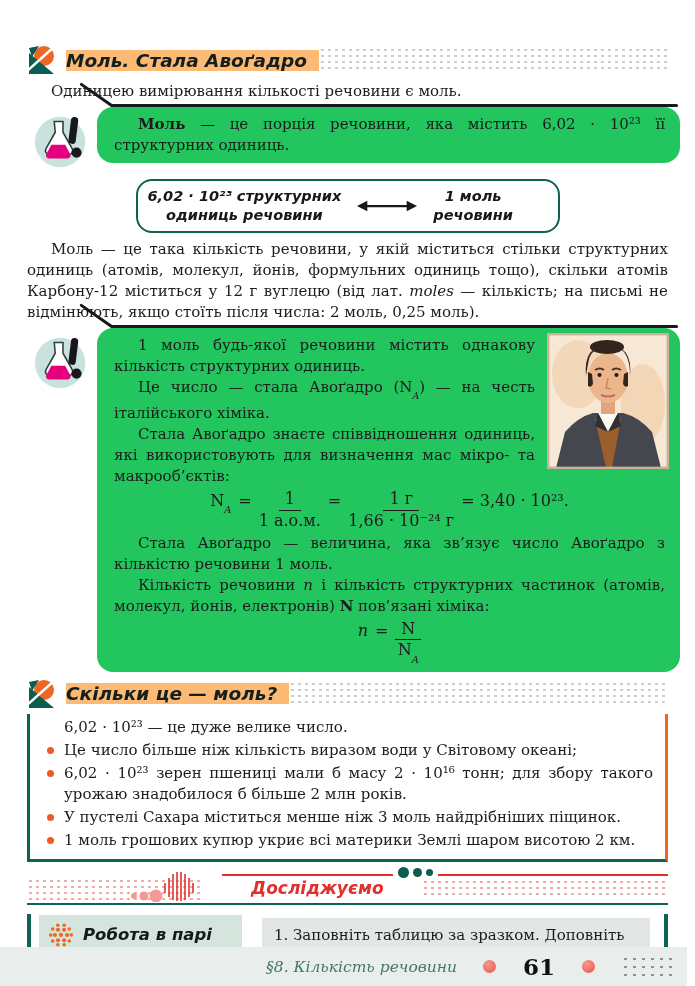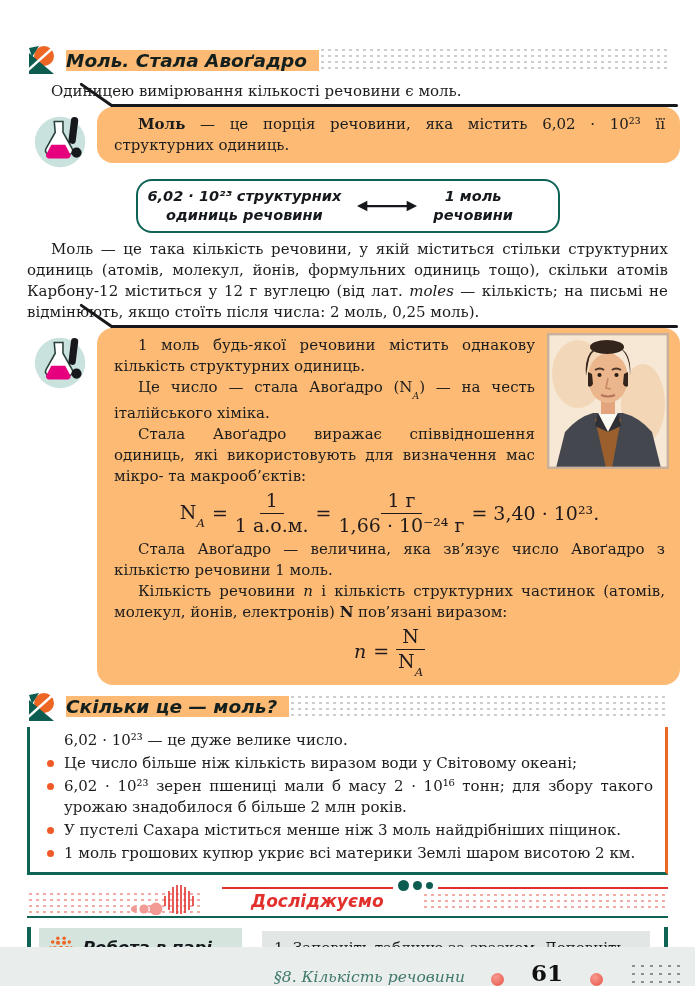--- a/index.html
+++ b/index.html
@@ -24,43 +24,43 @@
   p.body { margin:0; font-size:15px; line-height:21px; text-align:justify; }
   .indent { text-indent:24px; }
   .it { font-style:italic; }
   .bd { font-weight:bold; }
   .first-gap { margin-top:44px; }
 
   
   .defblock { display:flex; align-items:flex-start; margin:5px -12px 6px 0; position:relative; }
   .flask-wrap { width:70px; flex:none; display:flex; justify-content:center; padding-top:2px; }
   .pinkbox {
-    flex:1; background:#fdba74; border-radius:16px; position:relative;
+    flex:1; background:#22c55e; border-radius:16px; position:relative;
     padding:7px 15px 7px 17px;
   }
   .pinkbox::before { content:""; position:absolute; top:-3px; left:14px; right:2px; height:2.6px; background:#17181c; border-radius:2px; }
   .pinkbox::after  { content:""; position:absolute; top:-2px; left:-24px; width:40px; height:2.6px; background:#17181c;
     transform:rotate(35deg); transform-origin:right center; border-radius:2px; }
   .pinkbox p.body { margin:0; }
 
   
   .equiv {
     width:400px; margin:8px auto 6px auto; border:2.6px solid #0e6354; border-radius:16px;
     display:flex; align-items:center; justify-content:flex-start; gap:16px; padding:6px 10px;
     font-family:"DejaVu Sans", sans-serif; font-weight:bold; font-style:italic;
     font-size:14.5px; line-height:19px; color:#15181c; text-align:center;
   }
   .equiv .col span { display:block; }
 
   
   .portrait { float:right; width:120px; height:134px; margin:-2px -4px 6px 12px; border:1px solid #c8b09c; }
 
   
-  .formula { display:flex; align-items:center; justify-content:center; gap:7px;
-    font-size:19px; margin:4px 0 3px 0; color:#201a1c; }
+  .formula { display:flex; justify-content:center; gap:7px;
+    font-size:16px; margin:4px 0 3px 0; color:#201a1c; }
   .frac { display:inline-flex; flex-direction:column; align-items:center; line-height:1.05; }
   .frac .num { padding:0 6px 2px 6px; border-bottom:1.6px solid #201a1c; }
   .frac .den { padding-top:2px; }
   sub.s { font-size:0.62em; font-style:italic; position:relative; top:0.32em; }
 
   
   .know { margin-top:4px; }
   .know-header { display:flex; align-items:center; gap:8px; height:28px; }
   .know-title { font-family:"DejaVu Sans", sans-serif; font-weight:bold; font-style:italic;
     font-size:17px; color:#14201d; white-space:nowrap; }
@@ -93,22 +93,22 @@
   .pair { display:flex; align-items:center; margin-top:8px; height:44px; }
   .vbar { width:4px; height:42px; background:#0e6354; flex:none; }
   .pair-label { display:flex; align-items:center; gap:8px; background:#d5e5de;
     padding:6px 30px 6px 8px; margin-left:8px; flex:none; }
   .pair-label span { font-family:"DejaVu Sans", sans-serif; font-weight:bold; font-style:italic;
     font-size:16.5px; color:#15181c; }
   .task-box { flex:1; background:#e2e6e5; margin:0 14px 0 20px; padding:8px 12px;
     font-size:15px; }
 
   
-  .footer { position:absolute; left:0; right:0; bottom:0; height:39px; background:#e9edeb;
-    display:flex; align-items:flex-end; justify-content:flex-end; gap:26px; padding-right:10px; box-sizing:border-box; }
+  .footer { position:absolute; left:0; right:8px; bottom:0; height:39px; background:#e9edeb;
+    display:flex; align-items:center; justify-content:flex-end; gap:26px; padding-right:10px; box-sizing:border-box; }
   .footer-section { font-style:italic; color:#41796d; font-size:15.5px; }
   .f-circle { width:13px; height:13px; border-radius:50%;
     background: radial-gradient(circle at 38% 32%, #f79a90, #e85244); }
   .f-page { font-weight:bold; font-size:23px; color:#101010; padding:0 1px; }
   .f-dotgrid { width:56px; height:24px;
     background-image: radial-gradient(circle, #8f8f8f 1.2px, transparent 1.4px);
     background-size: 9px 8px; }
 </style>
 </head>
 <body>
@@ -191,37 +191,37 @@
           <path d="M47,36 Q52,33 56,36" stroke="#4a3528" stroke-width="2" fill="none"></path>
           <path d="M64,36 Q68,33 73,36" stroke="#4a3528" stroke-width="2" fill="none"></path>
           <circle cx="51.5" cy="41" r="2.1" fill="#2a1d14"></circle>
           <circle cx="68.5" cy="41" r="2.1" fill="#2a1d14"></circle>
           <path d="M60,44 L58,54 L63,55" stroke="#c98a63" stroke-width="1.6" fill="none"></path>
           <path d="M53,61 Q60,64 67,61" stroke="#b4755a" stroke-width="2" fill="none"></path>
           <rect x="0.7" y="0.7" width="118.6" height="132.6" fill="none" stroke="#c8b09c" stroke-width="1.4"></rect>
         </svg>
         <p class="body indent">1 моль будь-якої речовини містить однакову кількість структурних одиниць.</p>
         <p class="body indent"><span>Це число — стала Авоґадро (N</span><sub class="s">A</sub><span>) — на честь італійського хіміка.</span></p>
-        <p class="body indent">Стала Авоґадро виражає співвідношення одиниць, які використовують для визначення мас мікро- та макрооб’єктів:</p>
+        <p class="body indent">Стала Авоґадро знаєте співвідношення одиниць, які використовують для визначення мас мікро- та макрооб’єктів:</p>
         <div class="formula" style="clear:both;">
           <span><span>N</span><sub class="s">A</sub></span>
           <span>=</span>
           <span class="frac">
             <span class="num">1</span>
             <span class="den">1 а.о.м.</span>
           </span>
           <span>=</span>
           <span class="frac">
             <span class="num">1 г</span>
             <span class="den">1,66 · 10⁻²⁴ г</span>
           </span>
           <span>= 3,40 · 10²³.</span>
         </div>
         <p class="body indent">Стала Авоґадро — величина, яка зв’язує число Авоґадро з кількістю речовини 1 моль.</p>
-        <p class="body indent"><span>Кількість речовини </span><span class="it">n</span><span> і кількість структурних частинок (атомів, молекул, йонів, електронів) </span><b class="bd">N</b><span> пов’язані виразом:</span></p>
+        <p class="body indent"><span>Кількість речовини </span><span class="it">n</span><span> і кількість структурних частинок (атомів, молекул, йонів, електронів) </span><b class="bd">N</b><span> пов’язані хіміка:</span></p>
         <div class="formula">
           <span class="it">n</span>
           <span>=</span>
           <span class="frac">
             <span class="num">N</span>
             <span class="den"><span>N</span><sub class="s">A</sub></span>
           </span>
         </div>
       </div>
     </div>

